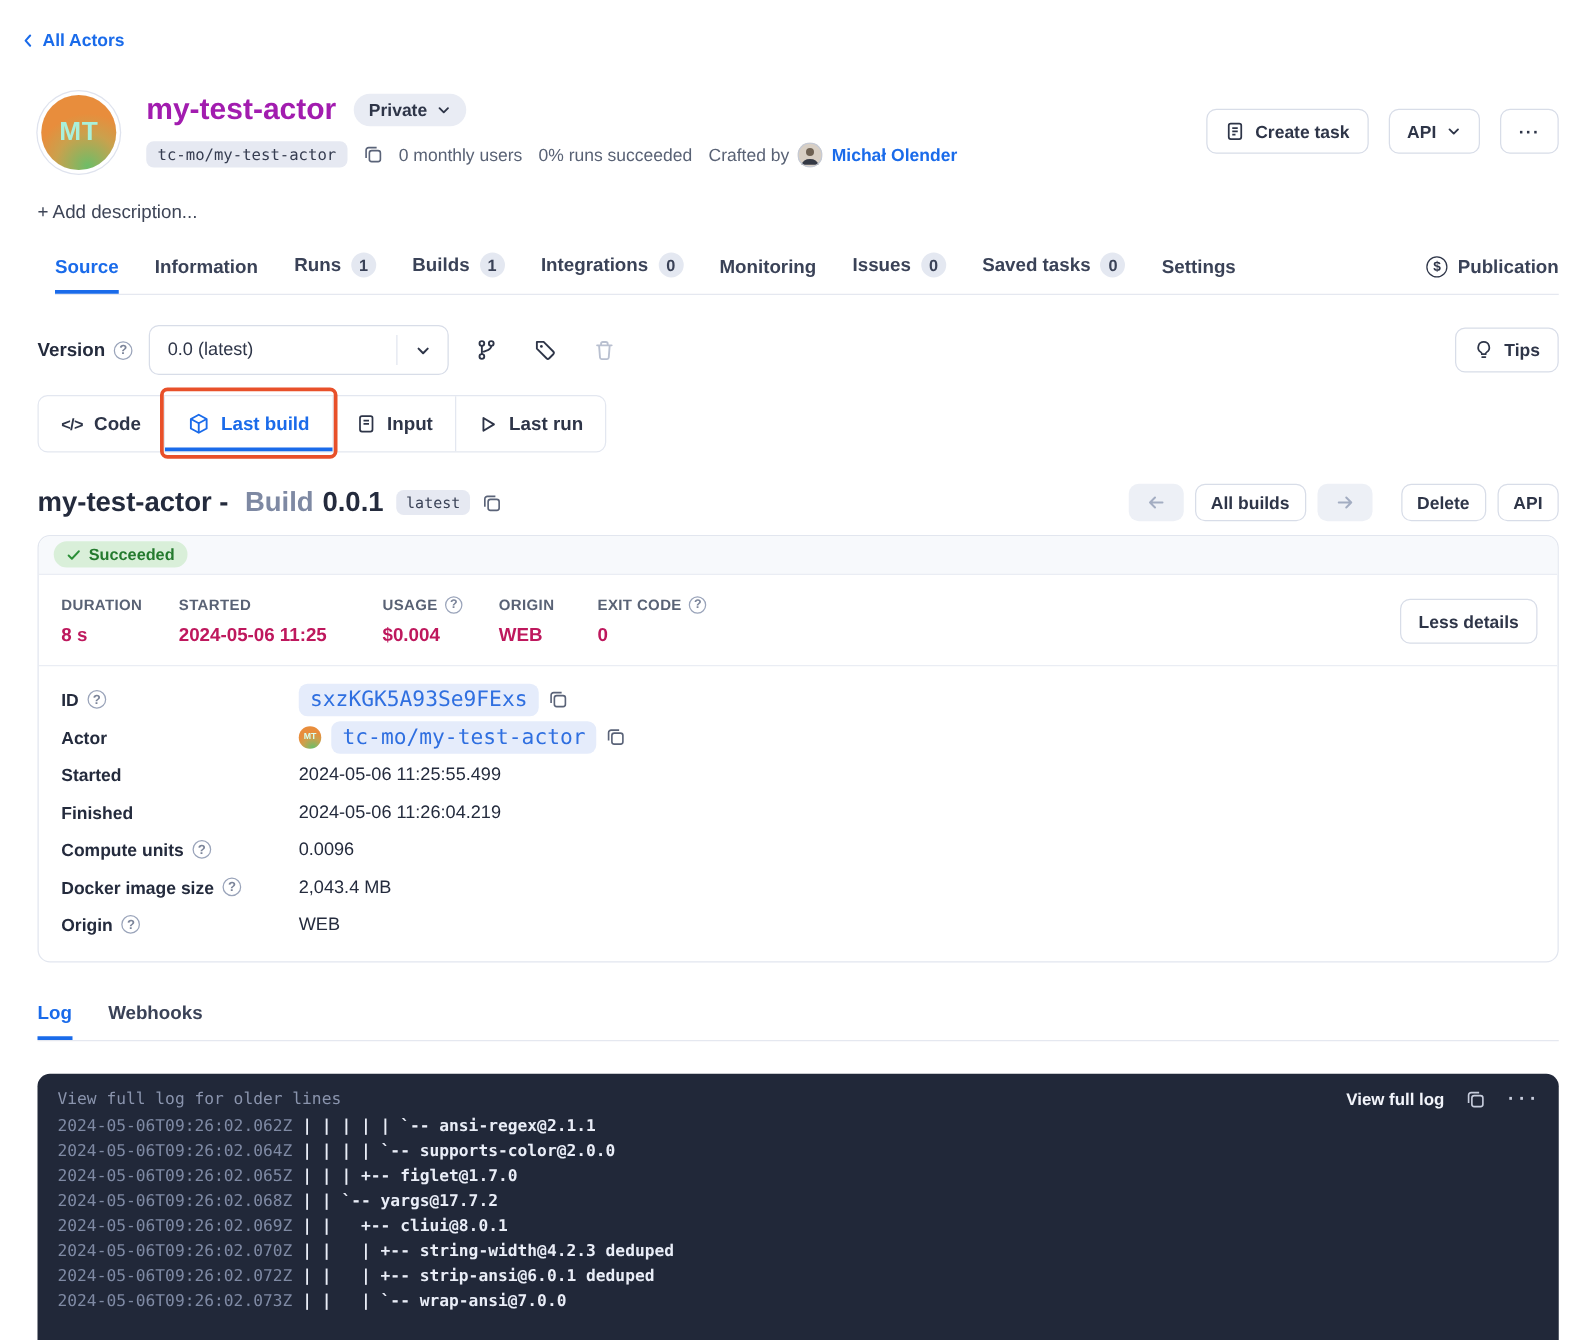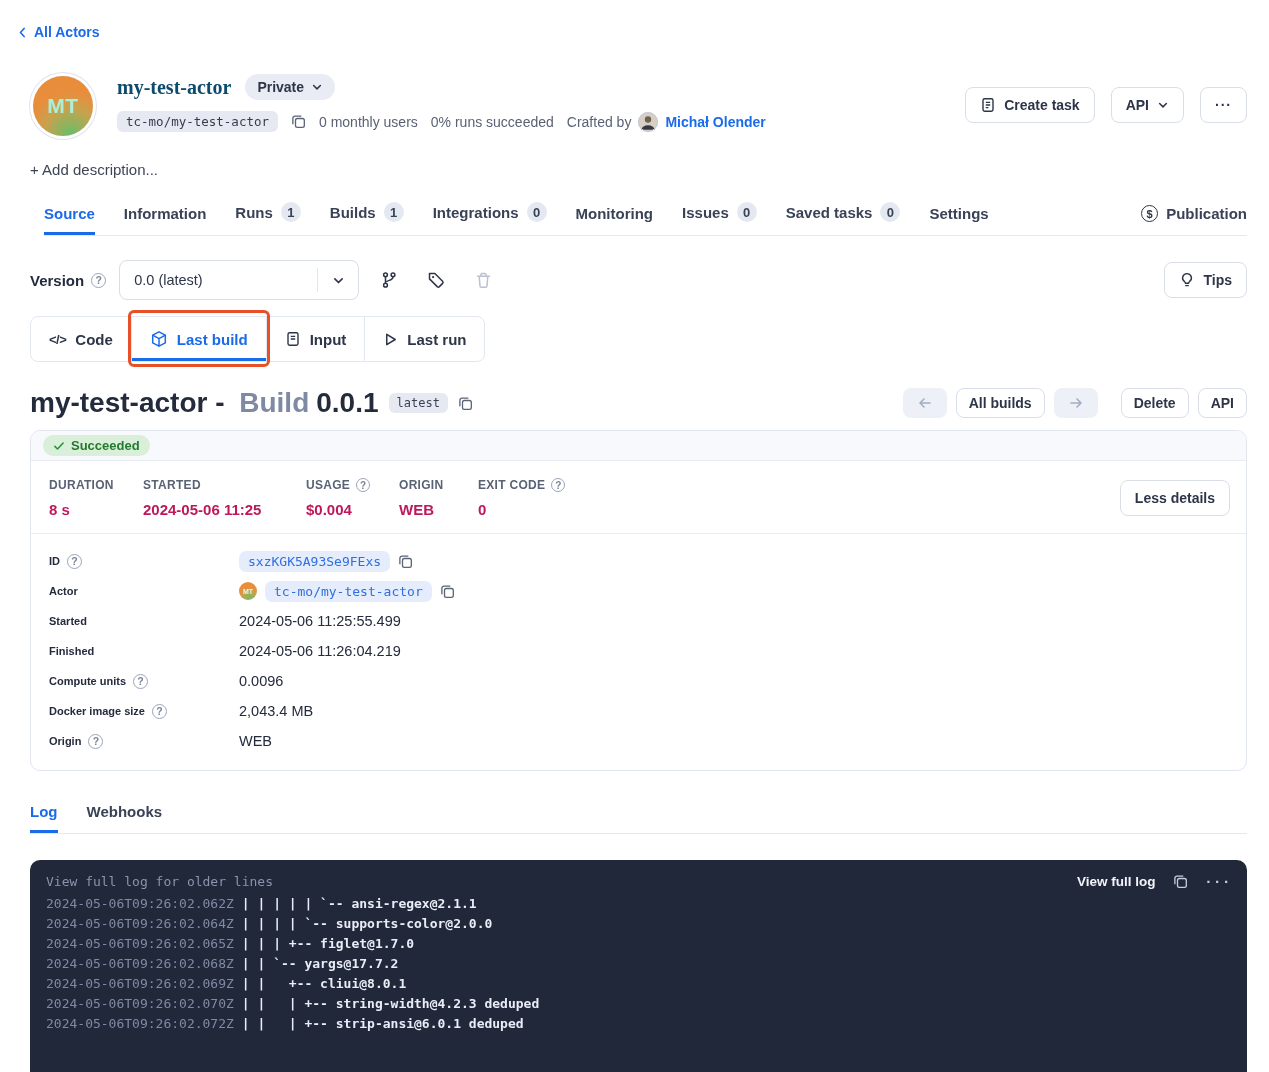--- a/index.html
+++ b/index.html
@@ -16,21 +16,21 @@
 
   
   .header { display:flex; align-items:flex-start; margin:34px 22px 0 30px; }
   .avatar-big { width:60px; height:60px; border-radius:50%; flex:0 0 auto;
     background:radial-gradient(circle at 62% 95%, #6dbd68 0%, #caa14d 38%, #e88d3c 62%);
     display:flex; align-items:center; justify-content:center;
     font-weight:bold; font-size:21px; letter-spacing:.5px; color:#a9f0da;
     box-shadow:0 0 0 3px #fff, 0 0 0 4px #dfe3ee; margin:2px 0 0 3px; }
   .header-main { margin-left:24px; flex:1; min-width:0; }
   .title-row { display:flex; align-items:center; gap:14px; }
-  .actor-title { margin:0; font-size:20px; font-weight:bold; color:#0c4a6e;font-family:Liberation Serif, serif; }
+  .actor-title { margin:0; font-size:24px; font-weight:bold; color:#a21caf; }
   .badge-private { display:flex; align-items:center; gap:7px; background:#e9ecf4;
     border-radius:14px; padding:5px 12px; font-size:14px; font-weight:600; color:#2e3548; cursor:pointer; }
   .meta-row { display:flex; align-items:center; gap:13px; margin-top:11px; font-size:14px; color:#596275; }
   .pill-mono { font-family:"DejaVu Sans Mono", monospace; font-size:12.5px; background:#e6e9f2;
     color:#353c50; padding:3px 9px; border-radius:6px; }
   .copy-btn { cursor:pointer; display:inline-flex; }
   .crafted { display:flex; align-items:center; gap:7px; }
   .link-blue { color:#1a6bea; font-weight:600; cursor:pointer; }
   .header-actions { margin-left:auto; display:flex; gap:16px; padding-top:13px; }
   .btn { display:inline-flex; align-items:center; gap:8px; background:#fff; border:1px solid #d8dde8;
@@ -74,21 +74,21 @@
     font-weight:600; color:#2e3548; border-right:1px solid #e3e7f0; position:relative; cursor:pointer; }
   .subtab:last-child { border-right:none; }
   .subtab.active { color:#1a6bea; }
   .subtab.active::after { content:""; position:absolute; left:0; right:0; bottom:0; height:3px; background:#1a6bea; }
   .code-glyph { font-size:13px; font-weight:bold; letter-spacing:-0.5px; }
   .annotation { position:absolute; top:-7px; bottom:-6px; left:-4px; right:-4px;
     border:3px solid #e8502a; border-radius:6px; pointer-events:none; z-index:3; }
 
   
   .build-header { display:flex; align-items:center; margin:25px 22px 0 30px; gap:10px; }
-  .build-title { font-size:28px; font-weight:bold; color:#242b3d; display:flex; align-items:flex-end; gap:7px; white-space:pre; }
+  .build-title { font-size:22px; font-weight:bold; color:#242b3d; display:flex; align-items:flex-end; gap:7px; white-space:pre; }
   .build-word { color:#7e89a3; }
   .latest-pill { font-family:"DejaVu Sans Mono", monospace; font-size:12px; background:#e6e9f2;
     color:#3a4257; padding:3px 8px; border-radius:6px; align-self:center; }
   .build-actions { margin-left:auto; display:flex; align-items:center; gap:9px; }
   .nav-arrow { width:44px; height:30px; background:#edf0f6; border-radius:8px; display:flex;
     align-items:center; justify-content:center; border:none; cursor:default; }
   .gap-sp { width:5px; }
 
   
   .card { margin:11px 22px 0 30px; border:1px solid #e2e6ef; border-radius:10px; overflow:hidden; }
@@ -97,23 +97,23 @@
     font-size:13px; font-weight:600; padding:3px 10px; border-radius:11px; }
   .card-stats { display:flex; align-items:flex-start; padding:17px 16px 15px 18px; border-bottom:1px solid #eaedf4; }
   .stat-label { font-size:12px; font-weight:bold; color:#596275; letter-spacing:.3px;
     display:flex; gap:6px; align-items:center; }
   .stat-label .help { width:14px; height:14px; font-size:10px; }
   .stat-value { font-size:15px; font-weight:bold; color:#be185d; margin-top:9px; }
   .w1{width:94px} .w2{width:163px} .w3{width:93px} .w4{width:79px}
   .less-details { margin-left:auto; align-self:center; }
   .card-rows { padding:12px 18px 14px; }
   .drow { display:flex; align-items:center; height:30px; }
-  .dlabel { width:190px; font-size:11px; font-weight:bold; color:#242b3d; display:flex; gap:7px; align-items:center; }
+  .dlabel { width:190px; font-size:14px; font-weight:bold; color:#242b3d; display:flex; gap:7px; align-items:center; }
   .dvalue { font-size:14.5px; color:#242b3d; display:flex; align-items:center; gap:8px; }
-  .pill-blue { font-family:"DejaVu Sans Mono", monospace; font-size:13px; background:#e5ecfb;
+  .pill-blue { font-family:"DejaVu Sans Mono", monospace; font-size:17px; background:#e5ecfb;
     color:#2f6fe0; padding:3px 9px; border-radius:7px; }
   .avatar-xs { width:18px; height:18px; border-radius:50%; flex:0 0 auto;
     background:radial-gradient(circle at 62% 95%, #6dbd68 0%, #caa14d 38%, #e88d3c 62%);
     display:flex; align-items:center; justify-content:center; font-weight:bold; font-size:7px; color:#d8fff0; }
 
   
   .log-tabs { display:flex; margin:21px 22px 0 30px; border-bottom:1px solid #e5e8f0; }
 
   
   .terminal { margin:26px 22px 0 30px; background:#212839; border-radius:10px; padding:9px 16px 0;
@@ -471,15 +471,16 @@
       <span class="term-dots"></span>
     </span>
   </div>
   <div class="term-line"><span class="ts">2024-05-06T09:26:02.062Z</span><span class="lt">| | | | | `-- ansi-regex@2.1.1</span></div>
   <div class="term-line"><span class="ts">2024-05-06T09:26:02.064Z</span><span class="lt">| | | | `-- supports-color@2.0.0</span></div>
   <div class="term-line"><span class="ts">2024-05-06T09:26:02.065Z</span><span class="lt">| | | +-- figlet@1.7.0</span></div>
   <div class="term-line"><span class="ts">2024-05-06T09:26:02.068Z</span><span class="lt">| | `-- yargs@17.7.2</span></div>
   <div class="term-line"><span class="ts">2024-05-06T09:26:02.069Z</span><span class="lt">| |   +-- cliui@8.0.1</span></div>
   <div class="term-line"><span class="ts">2024-05-06T09:26:02.070Z</span><span class="lt">| |   | +-- string-width@4.2.3 deduped</span></div>
   <div class="term-line"><span class="ts">2024-05-06T09:26:02.072Z</span><span class="lt">| |   | +-- strip-ansi@6.0.1 deduped</span></div>
+  <div class="term-line"><span class="ts">2024-05-06T09:26:02.073Z</span><span class="lt">| |   | `-- wrap-ansi@7.0.0</span></div>
   <div class="term-line"></div>
 
 </div>
 
 </body></html>

